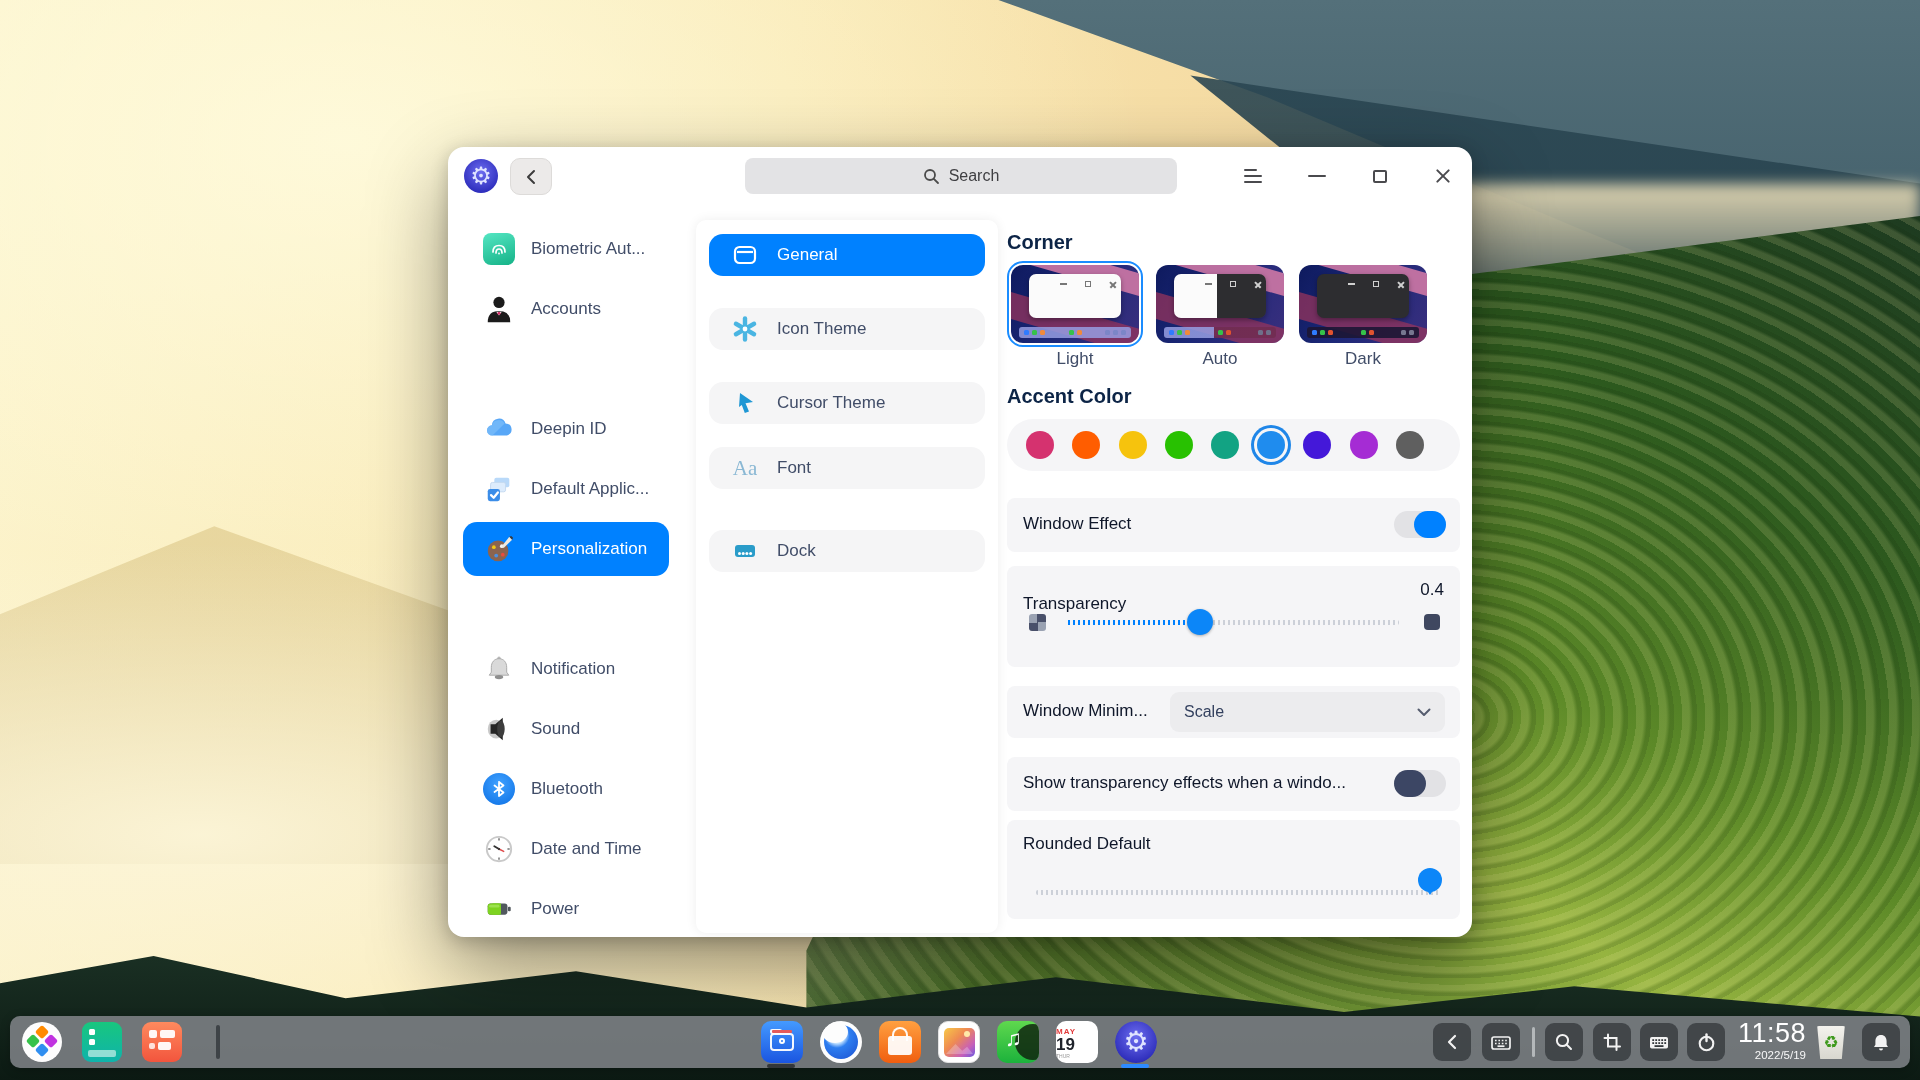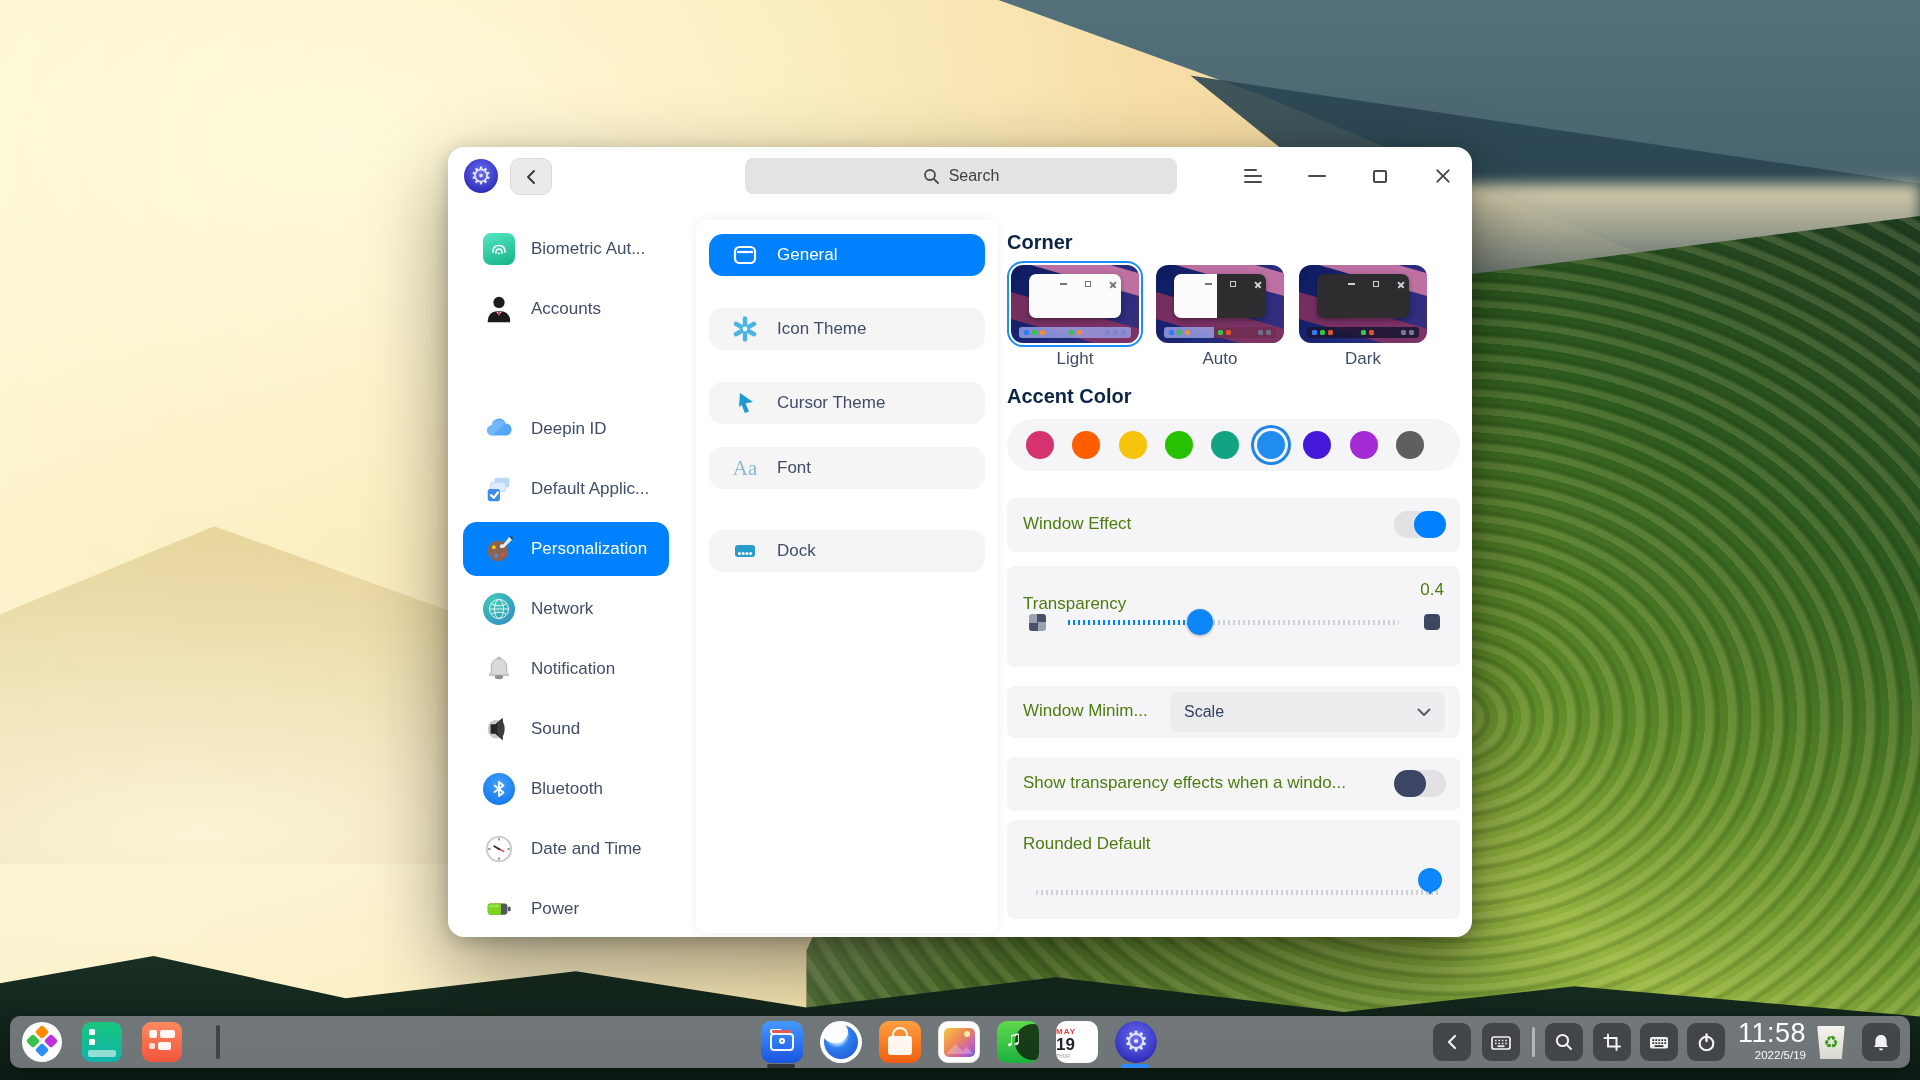--- a/index.html
+++ b/index.html
@@ -99,21 +99,21 @@
   .mdock.auto{background:linear-gradient(90deg,rgba(150,158,226,.85) 0 45%,rgba(112,44,80,.85) 45%);}
   .mdock.dark{background:rgba(28,22,52,.9);}
   .mdock i{width:5px;height:5px;border-radius:1.5px;flex:none;}
   .mdock .sp{flex:1}
   .tlabel{position:absolute;top:202px;width:128px;text-align:center;font-size:17px;color:#414d68;}
 
   .swatchbar{position:absolute;left:559px;top:272px;width:453px;height:52px;border-radius:26px;background:#f5f5f7;}
   .sw{position:absolute;top:12px;width:28px;height:28px;border-radius:50%;}
   .sw.sel{box-shadow:0 0 0 3px #f5f5f7,0 0 0 6px #1f86e8;}
 
-  .row{position:absolute;left:559px;width:453px;background:#f5f5f7;border-radius:8px;color:#4d7c0f;font-size:17px;}
+  .row{position:absolute;left:559px;width:453px;background:#f5f5f7;border-radius:8px;color:#0f172a;font-size:17px;}
   .rowlabel{position:absolute;left:16px;}
   .toggle{position:absolute;right:14px;width:52px;height:27px;border-radius:14px;background:#e2e2e5;}
   .toggle .knob{position:absolute;top:0;width:32px;height:27px;border-radius:14px;}
   .toggle.on .knob{right:0;background:#0081ff;}
   .toggle.off .knob{left:0;background:#3c4664;}
 
   .tick-track{position:absolute;height:5px;border-radius:2px;
     background:repeating-linear-gradient(90deg,#ccd0d8 0 2px,rgba(0,0,0,0) 2px 5px);}
   .tick-fill{position:absolute;height:5px;
     background:repeating-linear-gradient(90deg,#0081ff 0 2px,rgba(0,0,0,0) 2px 5px);}
@@ -255,33 +255,20 @@
         <circle cx="10.5" cy="14" r="2" fill="#f3c614"></circle>
           <circle cx="13" cy="23" r="2" fill="#4a90e2"></circle>
         <circle cx="20" cy="22" r="2" fill="#e84c3d"></circle>
           <circle cx="19" cy="13" r="2" fill="#f5f5f5"></circle>
         <path d="M19 13L27 3l3 3-9 9z" fill="#efe9df"></path>
           <path d="M27 3l3 3 1-2-2-2z" fill="#3a3a3a"></path>
         </svg>
     </span>
     <span>Personalization</span>
   </div>
-  <div class="sbitem" style="top:435px">
-    <span class="sbicon ic-net">
-      <svg width="26" height="26" viewBox="0 0 26 26">
-          <g fill="none" stroke="rgba(255,255,255,.85)" stroke-width="1">
-        <circle cx="13" cy="13" r="9.5"></circle>
-            <ellipse cx="13" cy="13" rx="4.5" ry="9.5"></ellipse>
-        <line x1="3.5" y1="13" x2="22.5" y2="13"></line>
-            <path d="M5 7.5c5 3 11 3 16 0M5 18.5c5-3 11-3 16 0"></path>
-          </g>
-        </svg>
-    </span>
-    <span>Network</span>
-  </div>
   <div class="sbitem" style="top:495px">
     <span class="sbicon">
       <svg width="30" height="30" viewBox="0 0 32 32">
           <circle cx="16" cy="4.5" r="1.8" fill="#b9b9b9"></circle>
         <path d="M16 5c-5.2 0-8.2 4-8.2 9.2v5.2l-2.2 3.2h20.8l-2.2-3.2v-5.2C24.2 9 21.2 5 16 5z" fill="#d9d9d9" stroke="#a8a8a8" stroke-width="1"></path>
         <ellipse cx="16" cy="24.6" rx="4.5" ry="2.2" fill="#8f8f8f"></ellipse>
         </svg>
     </span>
     <span>Notification</span>
   </div>

